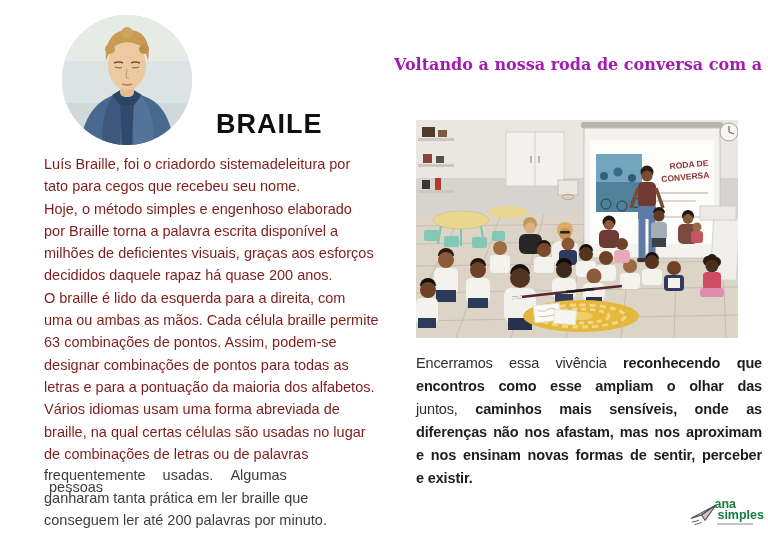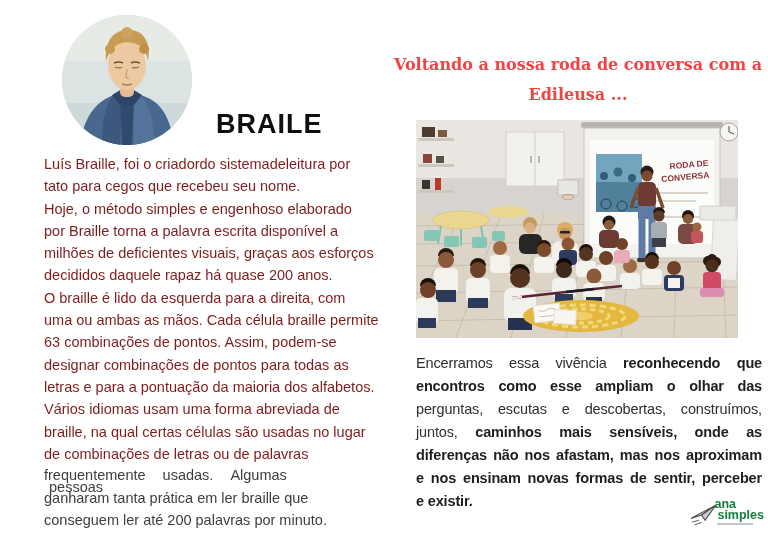--- a/index.html
+++ b/index.html
@@ -30,21 +30,21 @@
   .rel{position:relative;display:inline-block;}
   .ovl{position:absolute;left:5px;top:12px;color:#3e3e3e;}
   .ltext2{
     position:absolute;left:44px;top:487px;width:345px;
     font-size:14.5px;line-height:22.3px;white-space:pre;color:#3e3e3e;
   }
   
   .rheading{
     position:absolute;left:392px;top:50px;width:372px;
     text-align:center;font-family:"DejaVu Serif",serif;
-    font-weight:bold;font-size:16px;line-height:30px;color:#ef4444;
+    font-weight:bold;font-size:16px;line-height:30px;color:#a21caf;
   }
   .photo{
     position:absolute;left:416px;top:120px;width:322px;height:218px;
     overflow:hidden;background:#e8e5e0;
   }
   .photo svg{display:block;width:100%;height:100%;}
   .rtext{
     position:absolute;left:416px;top:352px;width:346px;
     font-size:14.5px;line-height:23px;letter-spacing:-0.15px;color:#2f2f2f;
   }
@@ -115,21 +115,20 @@
 
 <div class="gapline">
   <span class="w rel"><span>frequentemente</span><span class="ovl">pessoas</span></span><span class="w">usadas.</span><span>Algumas</span>
 </div>
 
 <div class="ltext2">ganharam tanta prática em ler braille que
 conseguem ler até 200 palavras por minuto.</div>
 
 <div class="rheading">
   <div>Voltando a nossa roda de conversa com a</div>
-  <div>Edileusa ...</div>
 </div>
 
 <div class="photo">
   <svg viewBox="0 0 322 218" preserveAspectRatio="none">
 
     <rect x="0" y="0" width="322" height="96" fill="#eae7e2"></rect>
     <rect x="0" y="58" width="322" height="38" fill="#d7d4cf"></rect>
 
     <rect x="0" y="94" width="322" height="124" fill="#dcd4c7"></rect>
     <g stroke="#c7beb0" stroke-width="1">
@@ -356,21 +355,20 @@
       <path d="M96,178 L150,172 L206,166" stroke="#5a2330" stroke-width="2.5" fill="none"></path>
       <path d="M150,172 L178,169" stroke="#1d1d1f" stroke-width="2.5" fill="none"></path>
       <path d="M96,178 L106,177" stroke="#ece9e2" stroke-width="2.5" fill="none"></path>
     </g>
   </svg>
 </div>
 
 <div class="rtext">
   <div class="jline"><span>Encerramos essa vivência </span><span class="b">reconhecendo que</span></div>
   <div class="jline"><span class="b">encontros como esse ampliam o olhar das</span></div>
-  <div class="jline"><span>perguntas, escutas e descobertas, construímos,</span></div>
   <div class="jline"><span>juntos, </span><span class="b">caminhos mais sensíveis, onde as</span></div>
   <div class="jline"><span class="b">diferenças não nos afastam, mas nos aproximam</span></div>
   <div class="jline"><span class="b">e nos ensinam novas formas de sentir, perceber</span></div>
   <div class="jline lastline"><span class="b">e existir.</span></div>
 </div>
 
 <div class="logo">
   <svg class="plane" viewBox="0 0 32 24">
     <polygon points="1,16 29,1 13,12" fill="#fdfdfd" stroke="#4d4d4d" stroke-width="1.2"></polygon>
     <polygon points="13,12 29,1 17,18" fill="#c9c9c9" stroke="#4d4d4d" stroke-width="1.2"></polygon>

